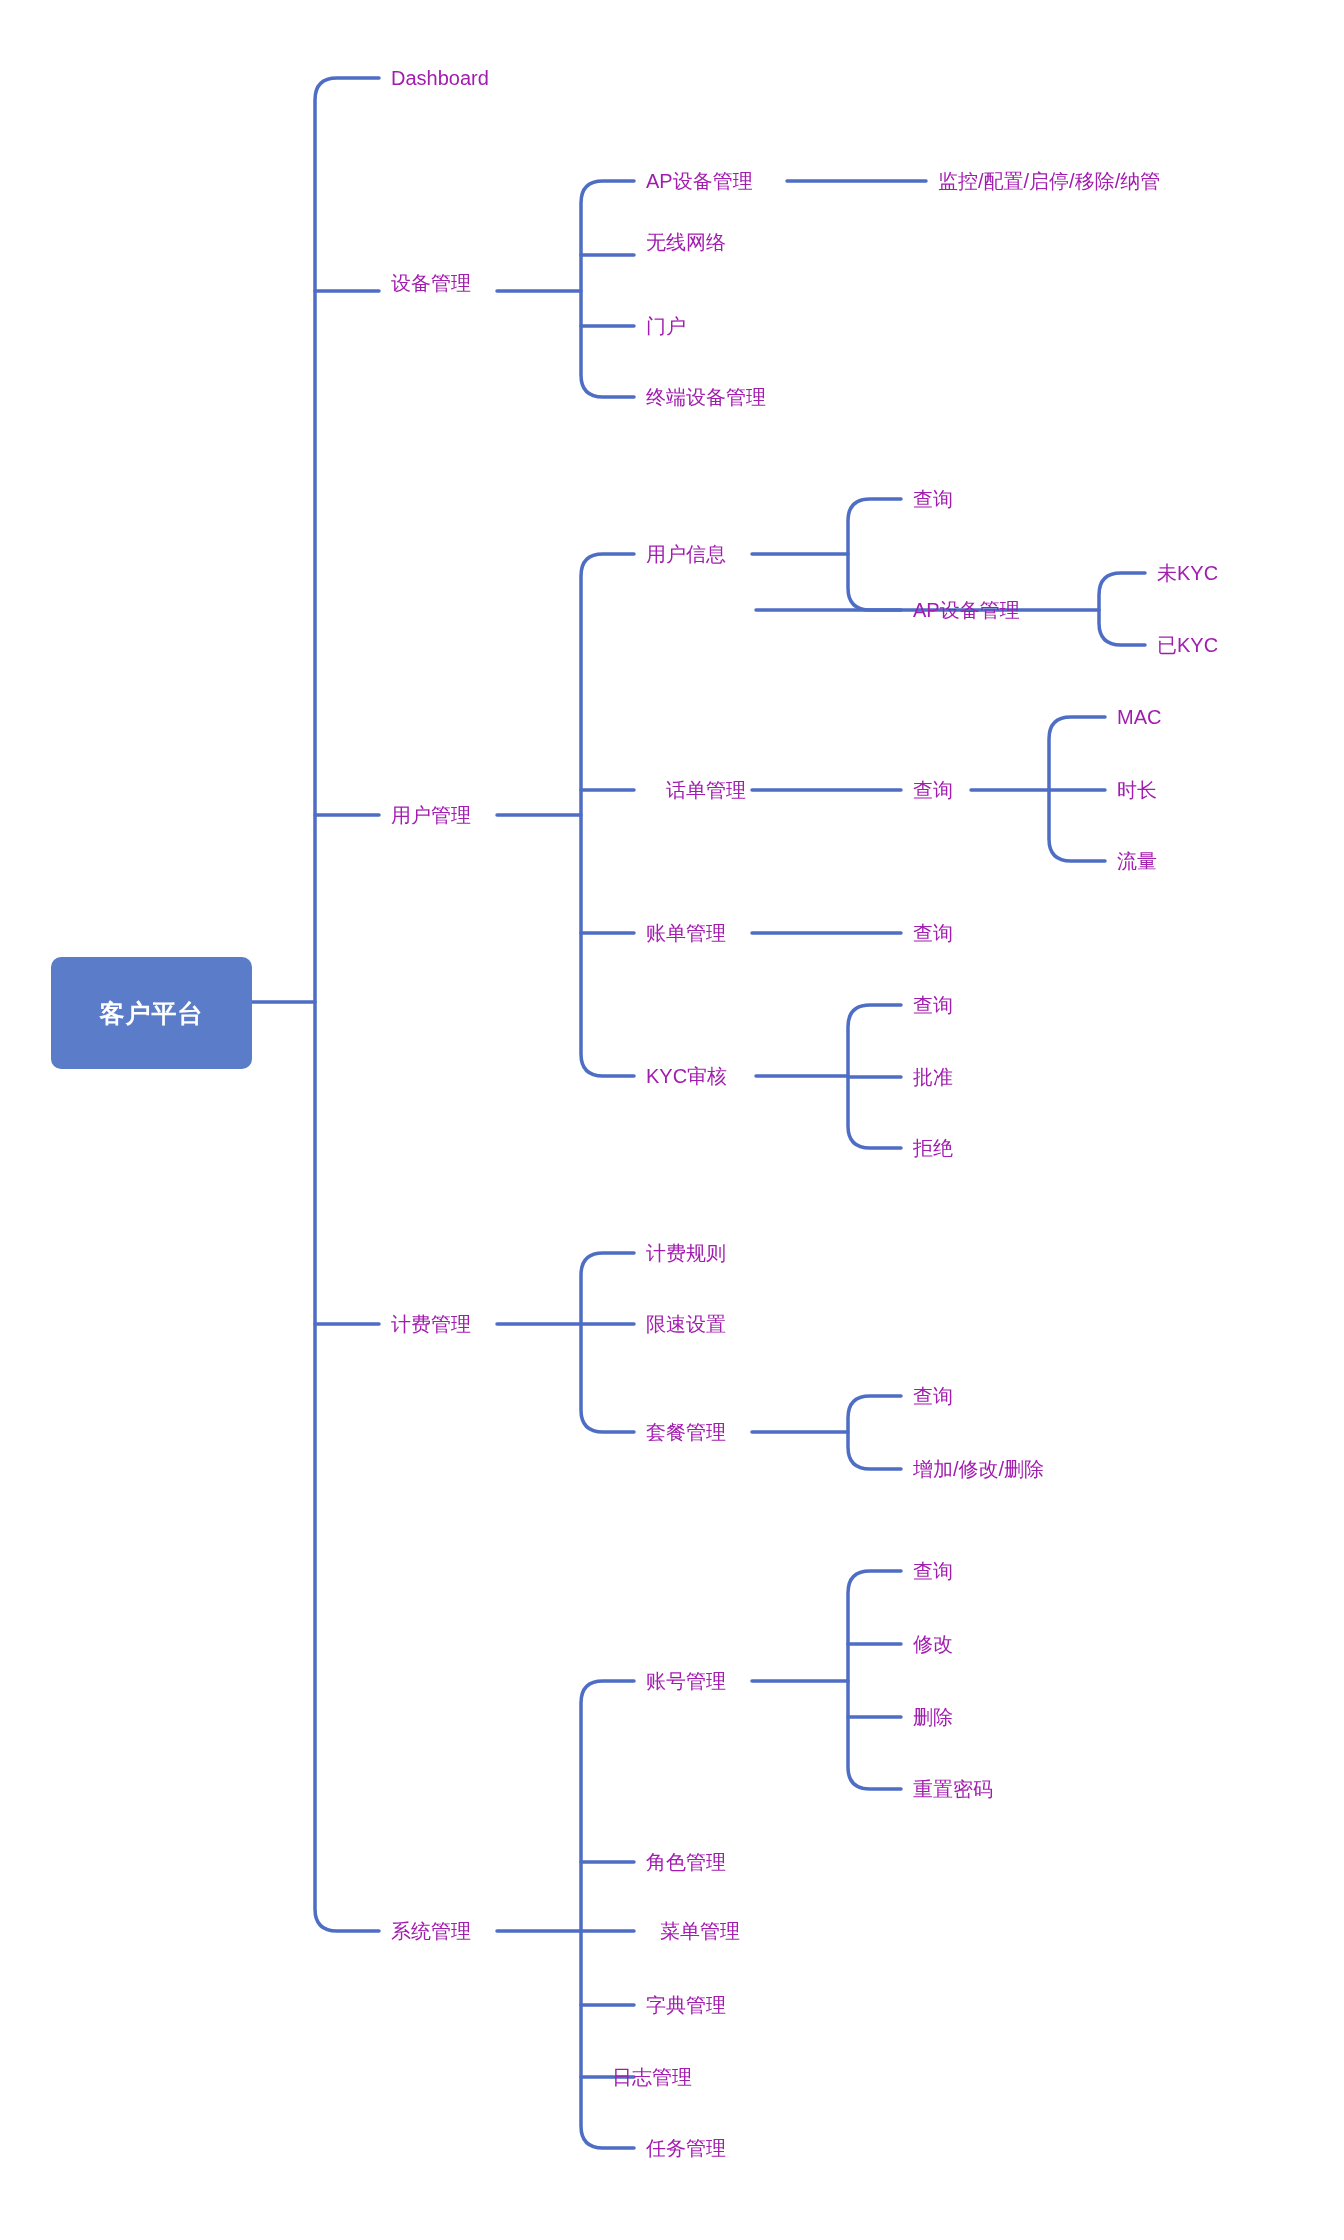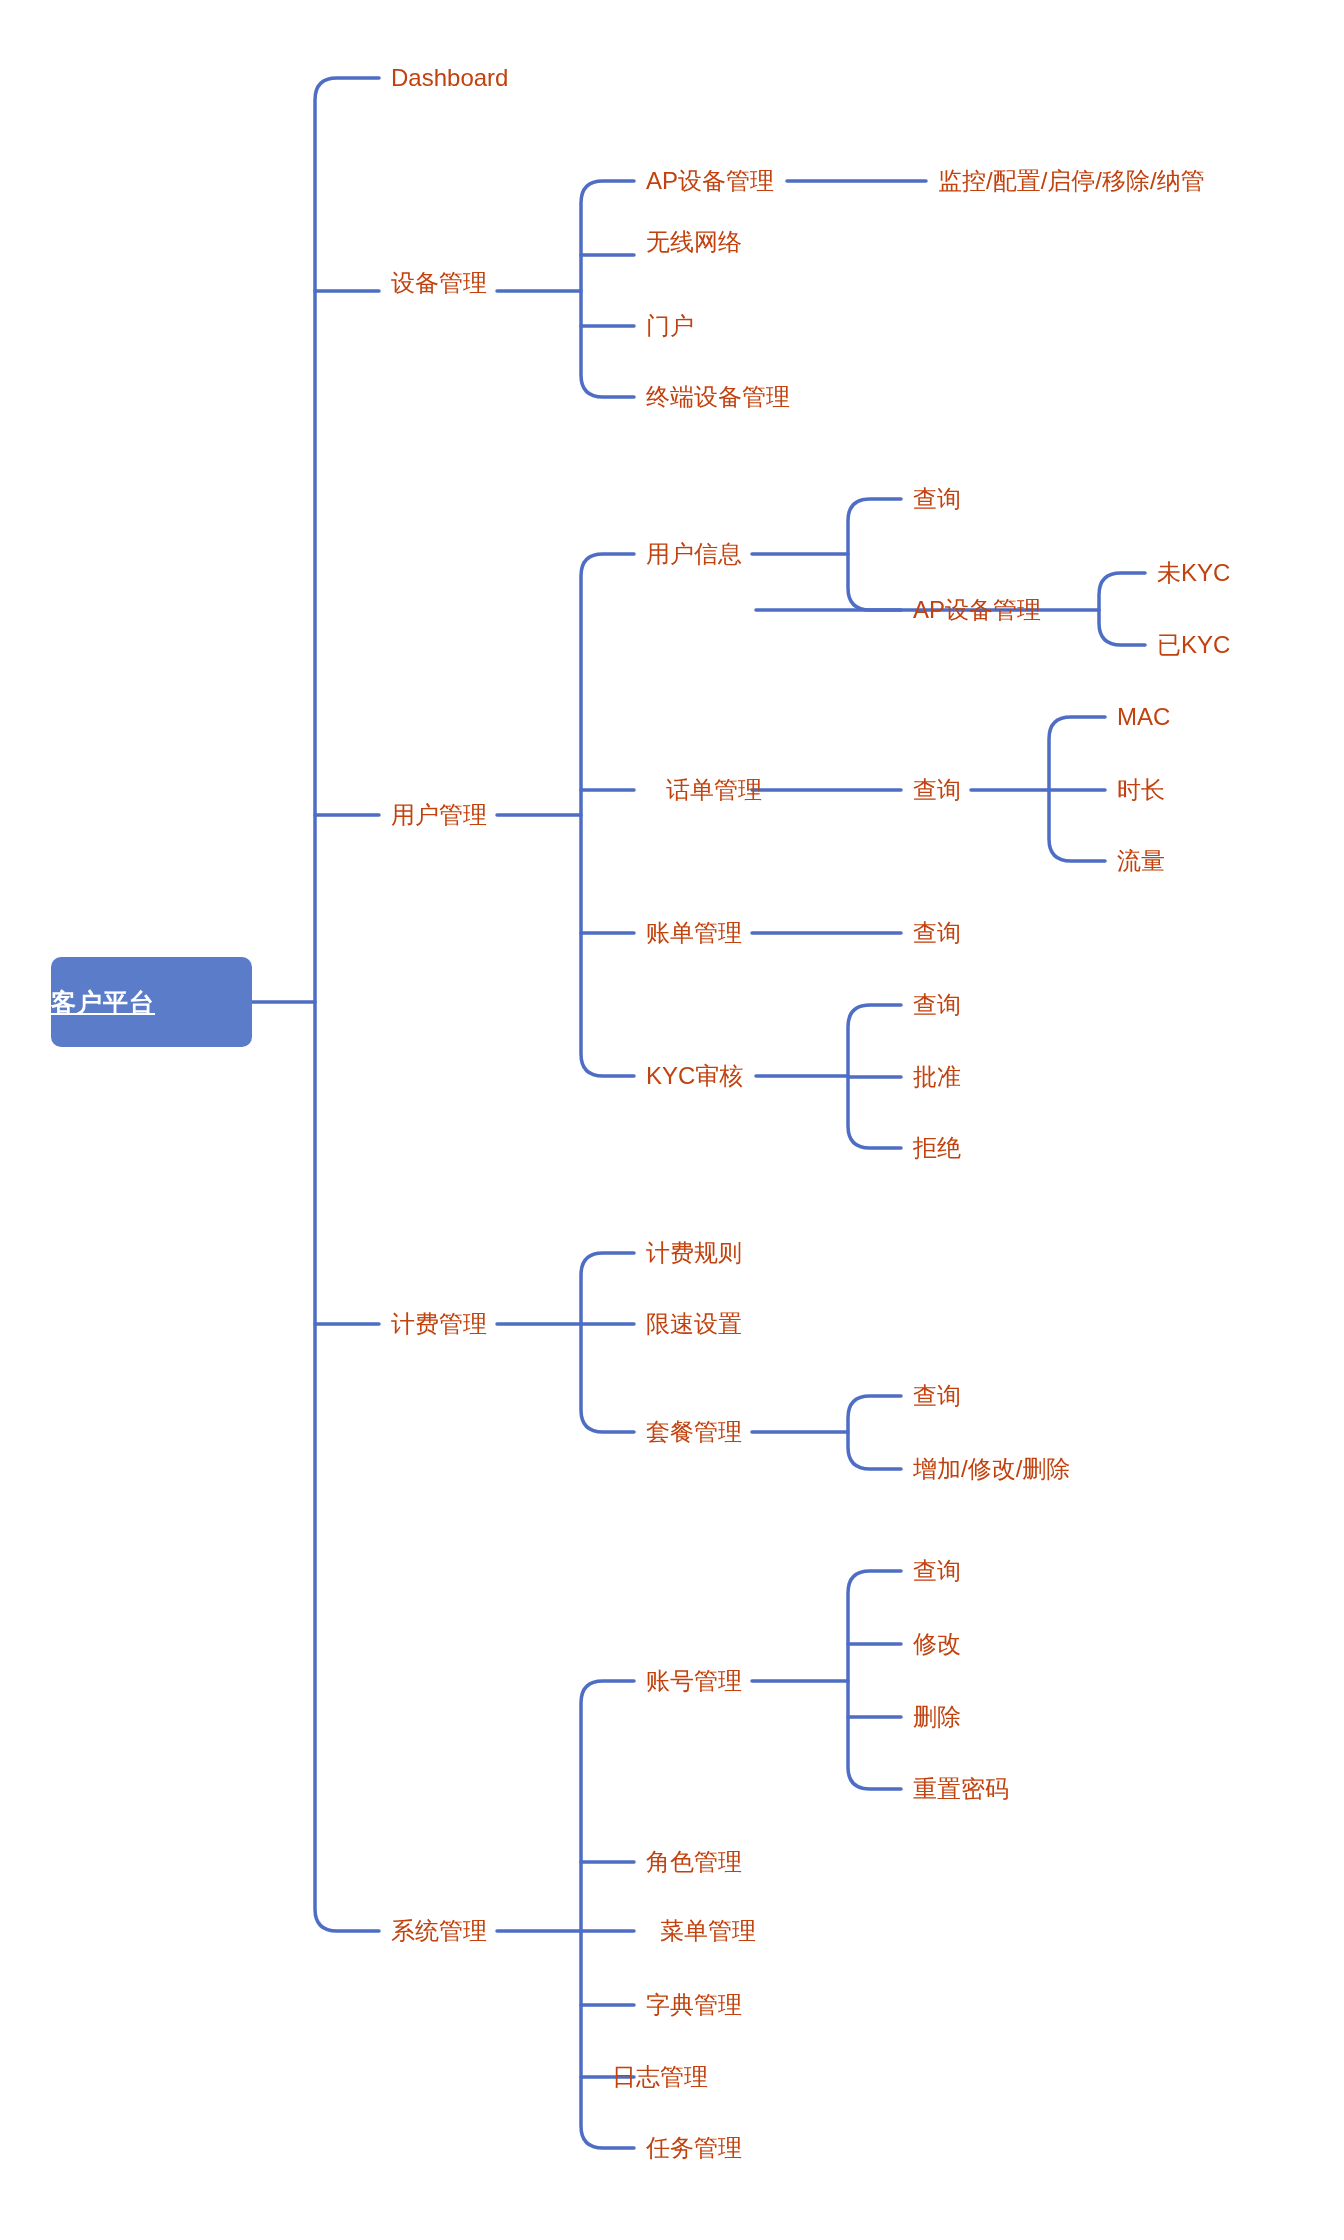--- a/index.html
+++ b/index.html
@@ -4,27 +4,27 @@
 <style>
   html,body{margin:0;padding:0;background:#ffffff;}
   .canvas{
     position:relative;width:1344px;height:2240px;background:#ffffff;
     font-family:"Liberation Sans","DejaVu Sans",sans-serif;overflow:hidden;
   }
   .wires{position:absolute;left:0;top:0;width:1344px;height:2240px;}
   .wires path{fill:none;stroke:var(--line,#4e6ec5);stroke-width:3.5;stroke-linecap:round;}
   .node{
     position:absolute;transform:translateY(-50%);
-    font-size:24px;line-height:1.3;color:#c2410c;white-space:nowrap;
+    font-size:20px;line-height:1.3;color:#a21caf;white-space:nowrap;
   }
   .root{
-    position:absolute;left:51px;top:957px;width:201px;height:90px;
+    position:absolute;left:51px;top:957px;width:201px;height:112px;
     background:var(--accent,#5b7cc9);border-radius:10px;
-    display:flex;align-items:center;justify-content:flex-start;
-    color:#ffffff;font-weight:bold;font-size:25px;letter-spacing:1px;text-decoration:underline;
+    display:flex;align-items:center;justify-content:center;
+    color:#ffffff;font-weight:bold;font-size:25px;letter-spacing:1px;
   }
 </style>
 </head>
 <body>
 
 <div class="canvas">
 
   <svg class="wires" viewBox="0 0 1344 2240" xmlns="http://www.w3.org/2000/svg">
 
     <g>

